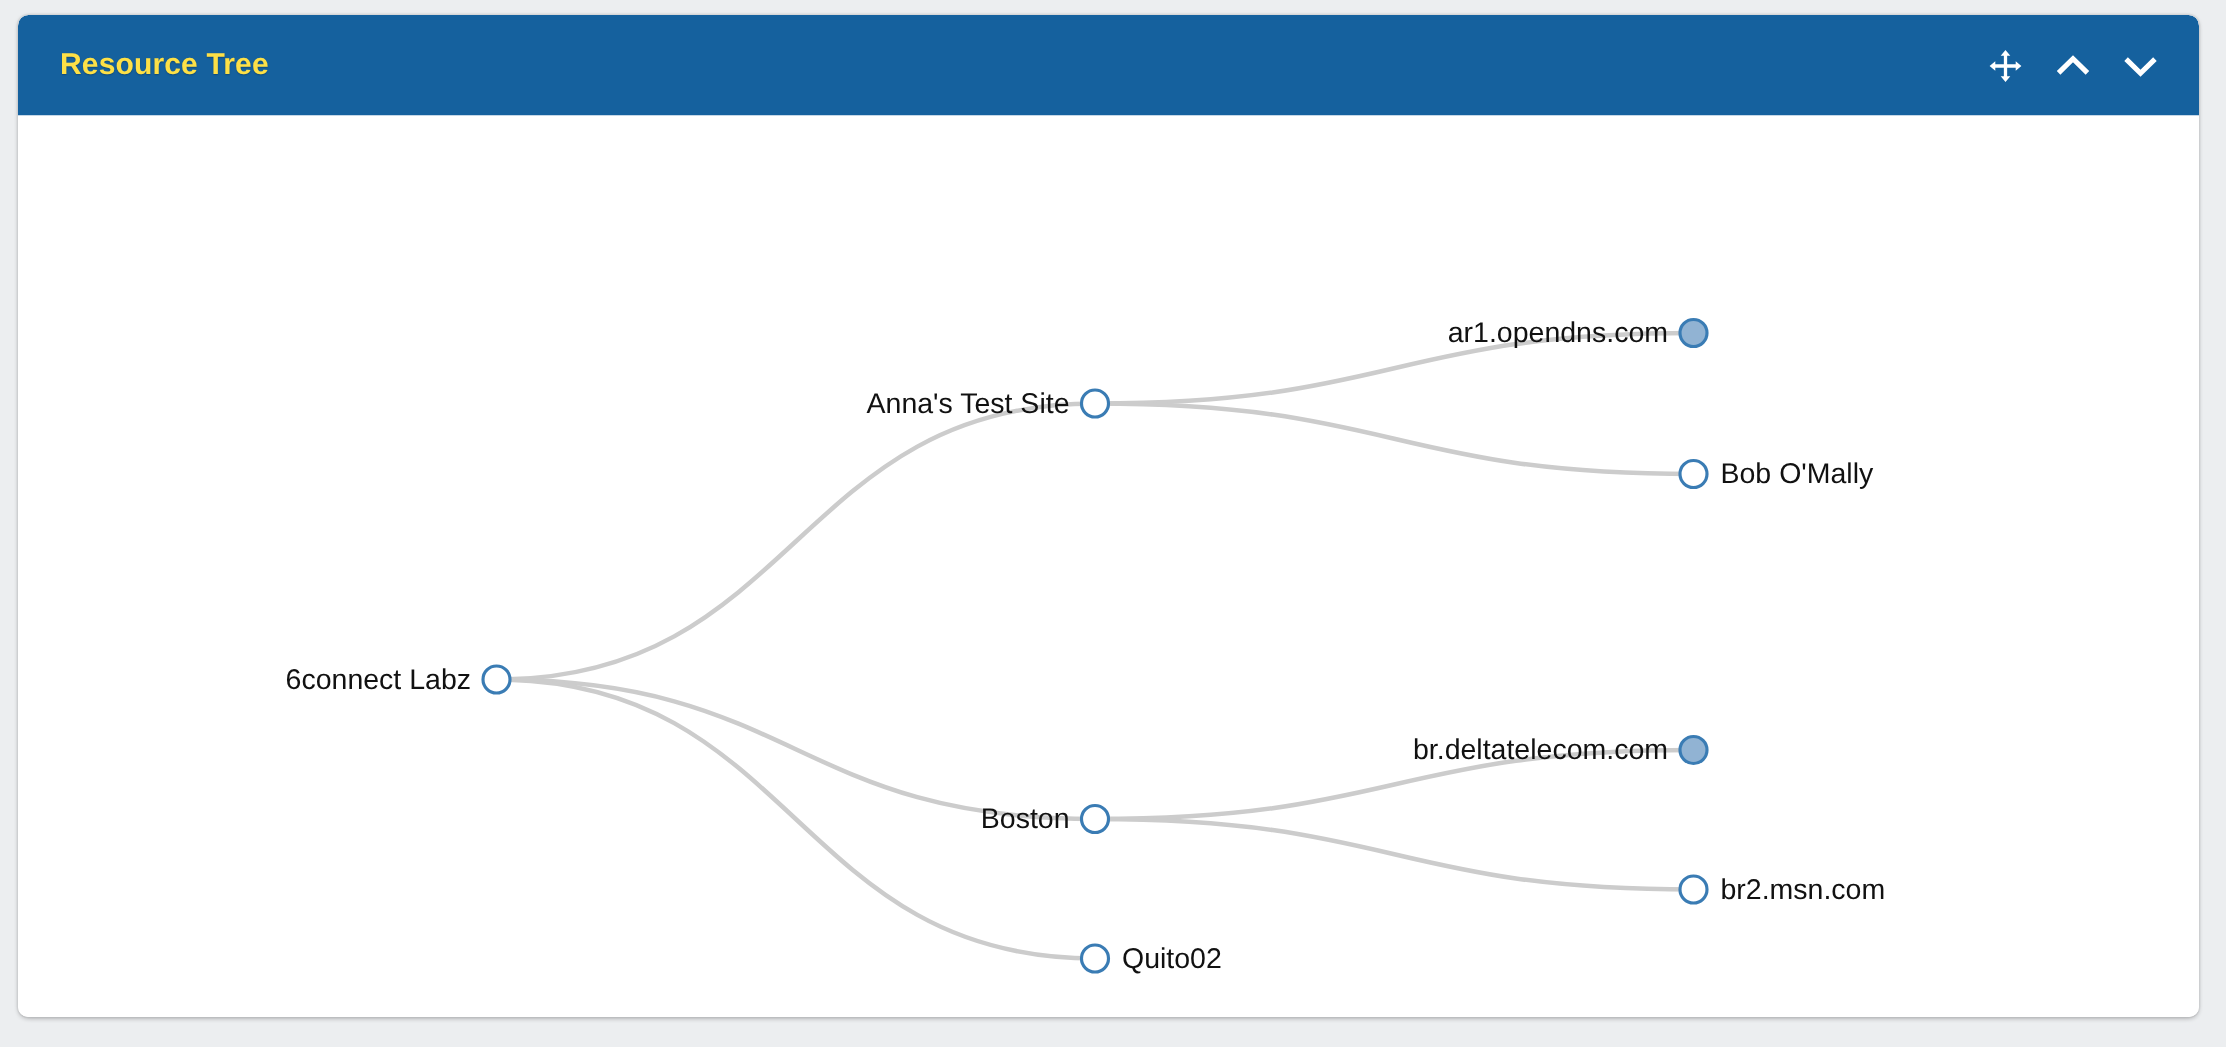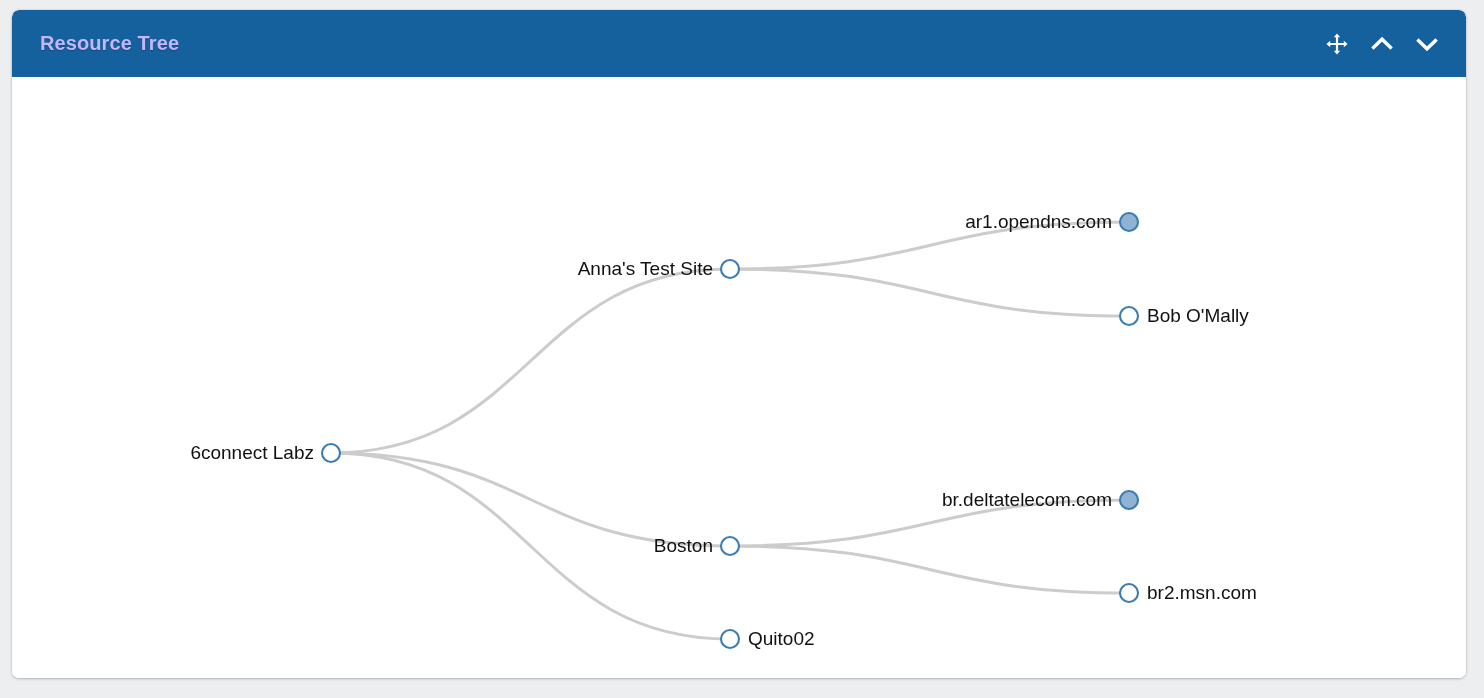--- a/index.html
+++ b/index.html
@@ -34,21 +34,21 @@
     height: 67px;
     background: #15619e;
     border-radius: 7px 7px 0 0;
     display: flex;
     align-items: center;
     justify-content: space-between;
     padding: 0 26px 0 28px;
     box-sizing: border-box;
   }
   #panel-title {
-    color: #c4b5fd;
+    color: #fde047;
     font-size: 20px;
     font-weight: bold;
     letter-spacing: 0.1px;
     text-shadow: 0 1px 1px rgba(0,0,0,0.25);
     user-select: none;
   }
   #header-tools {
     display: flex;
     align-items: center;
     gap: 19px;

